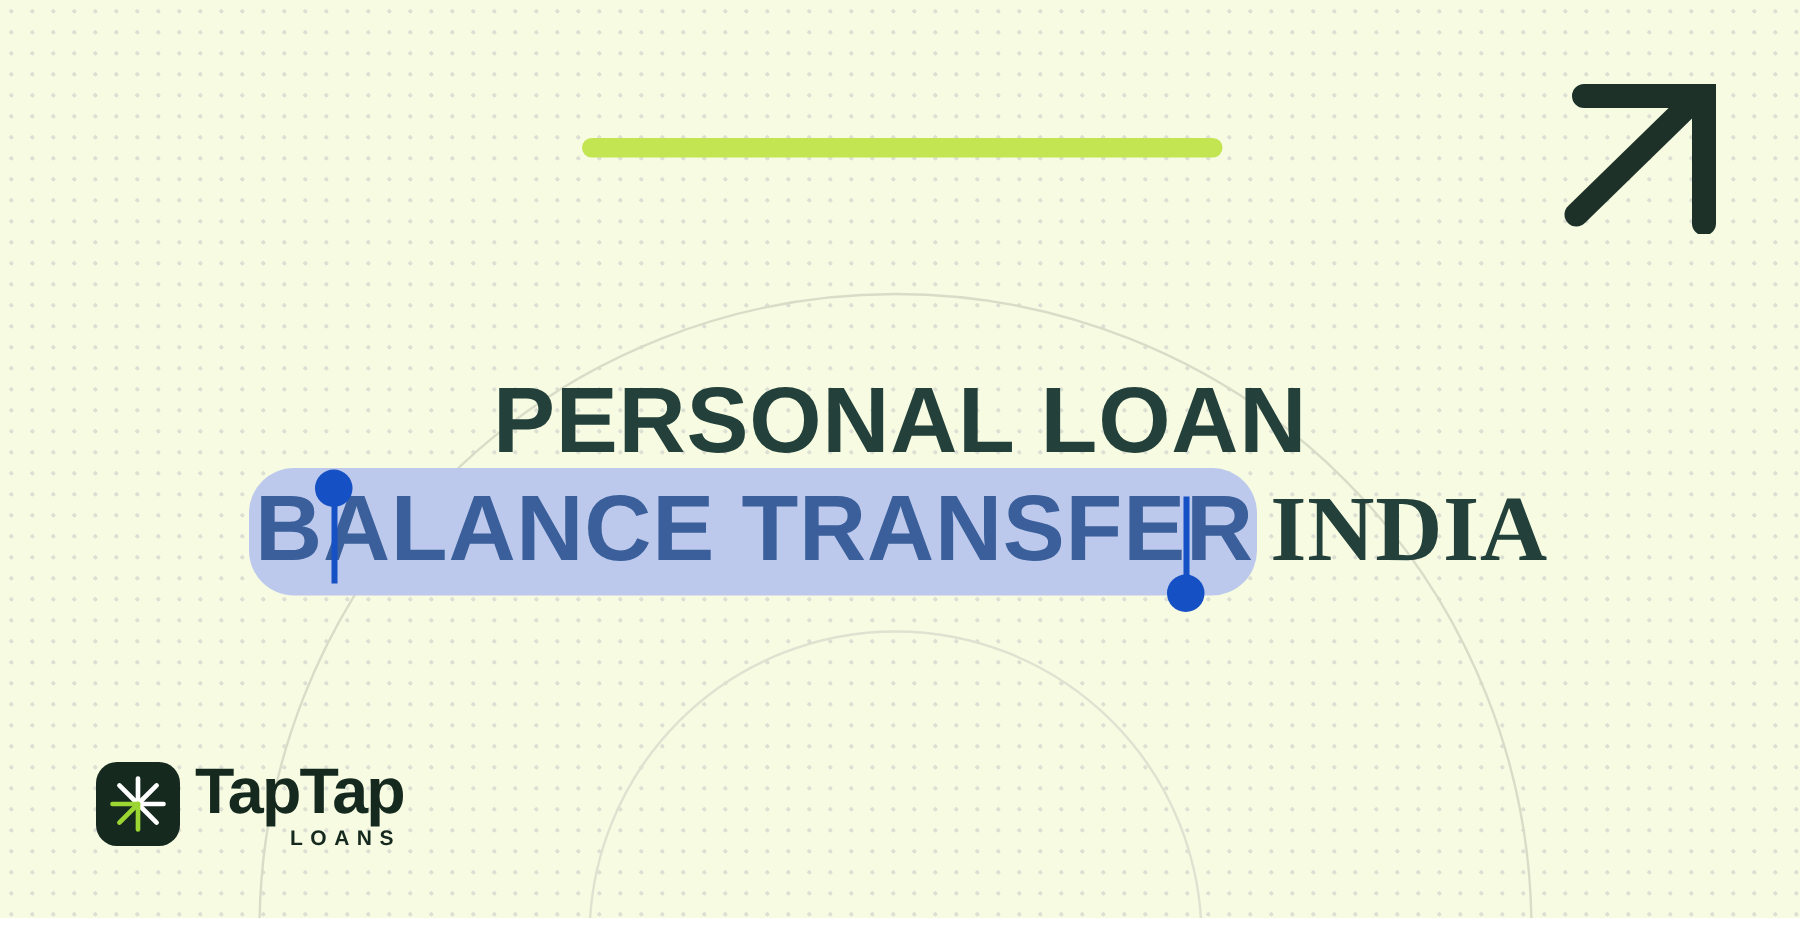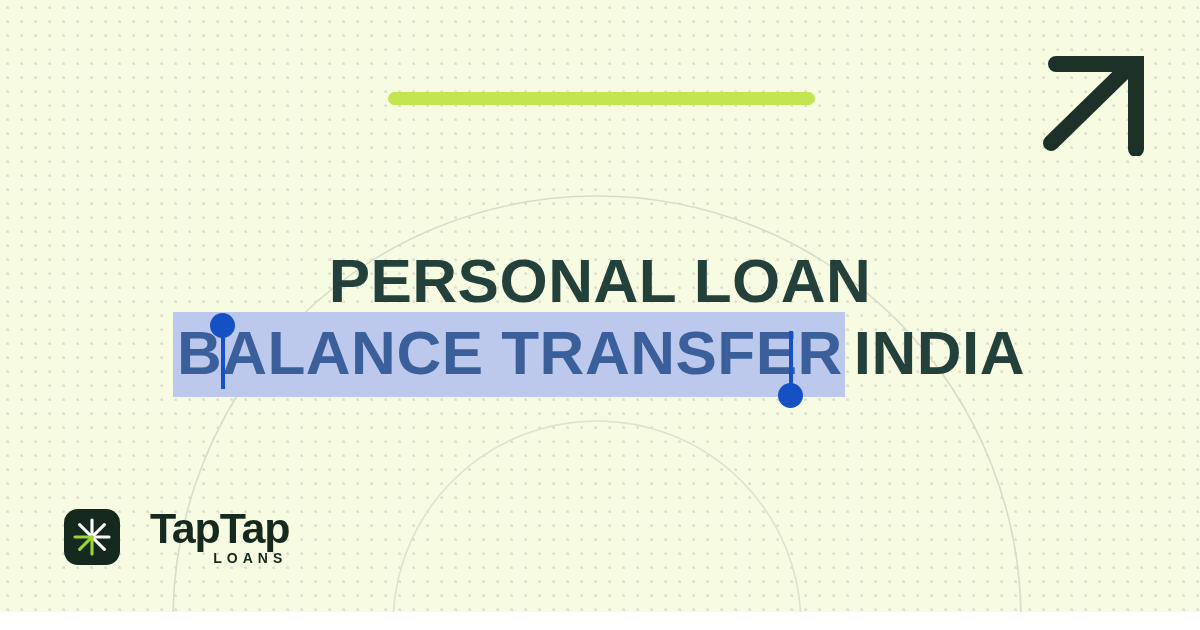--- a/index.html
+++ b/index.html
@@ -78,24 +78,26 @@
     letter-spacing: 0.5px;
     line-height: 1.0;
     white-space: nowrap;
   }
   .hl {
     position: relative;
     background: #bdc9ec;
     color: #3a5f9a;
     padding: 6px 2px 10px 4px;
     margin-left: -2px;
+    border-radius: 30px;
   }
   .tail {
     color: #23403a;
     padding-left: 9px;
+    font-family: Liberation Serif, serif;
   }
 
   
   .handle {
     position: absolute;
     width: 4px;
     background: #1551c4;
   }
   .handle-left {
     left: 221px;
@@ -122,22 +124,22 @@
     left: 778px;
     top: 383px;
   }
 
   
   .logo {
     position: absolute;
     left: 64px;
     top: 508px;
     display: flex;
-    align-items: flex-end;
-    gap: 30px;
+    align-items: center;
+    gap: 10px;
   }
   .logo-mark {
     width: 56px;
     height: 56px;
     border-radius: 14px;
     background: #16291f;
     display: flex;
     align-items: center;
     justify-content: center;
   }

